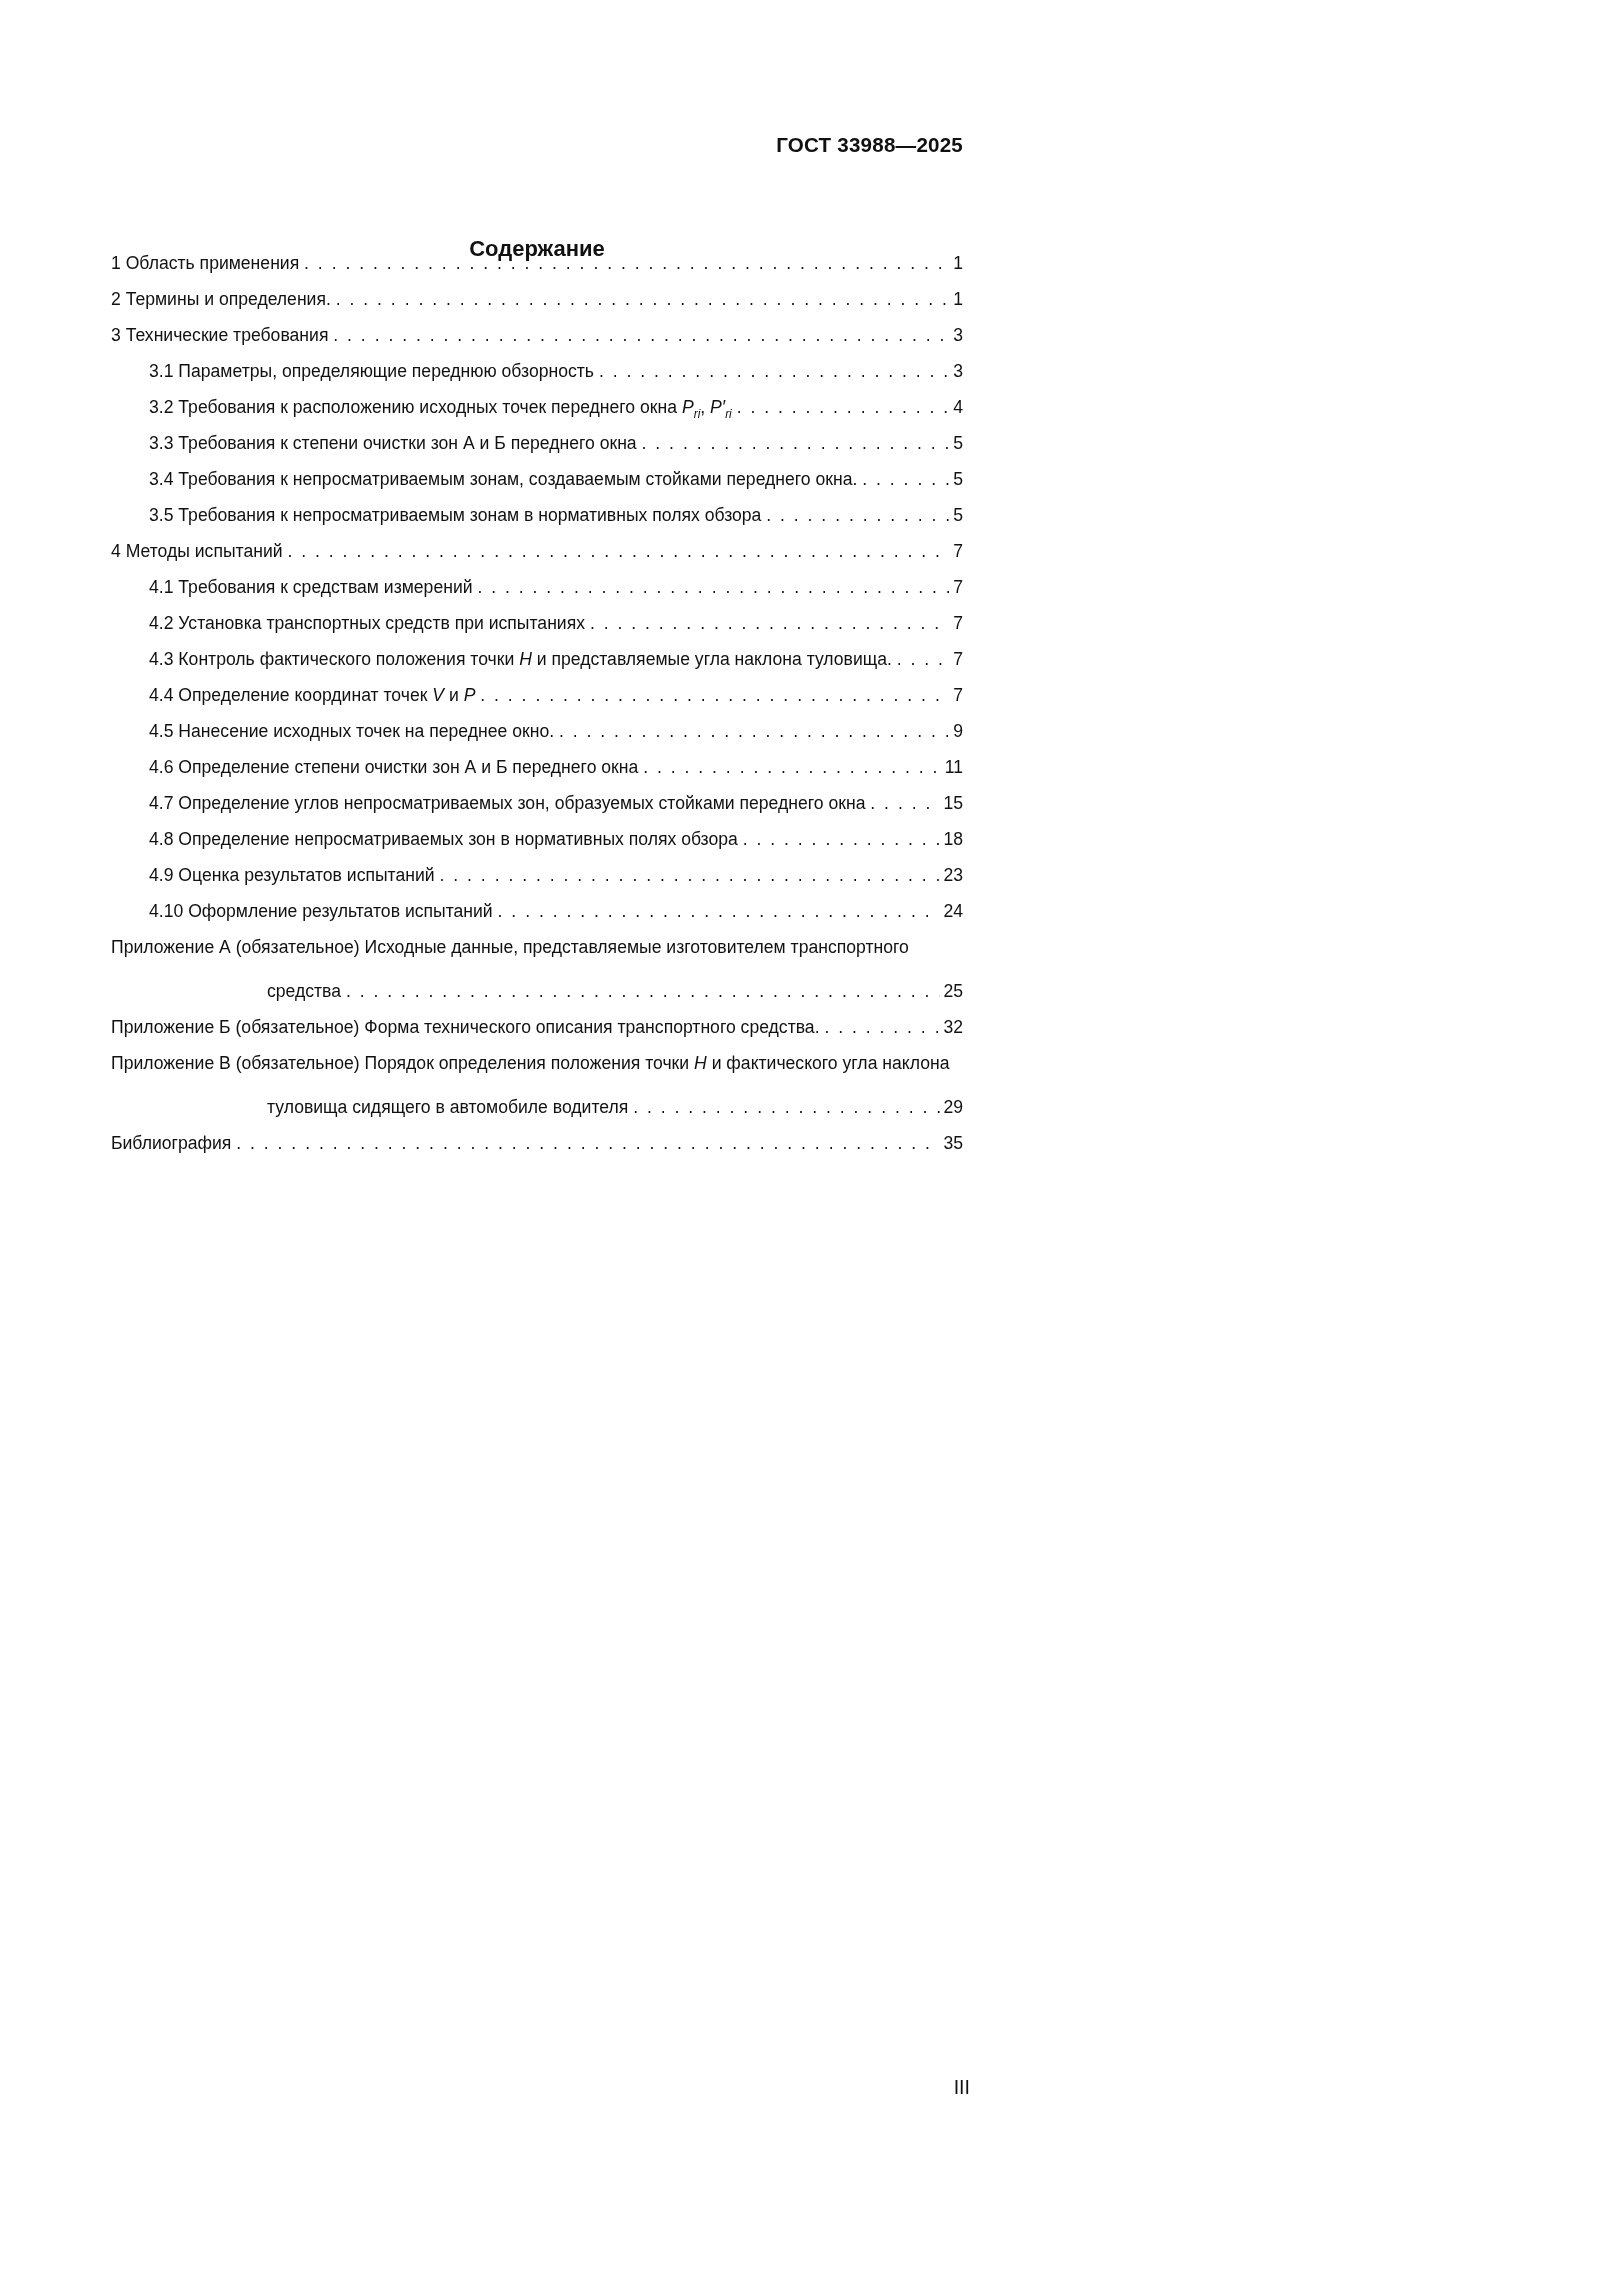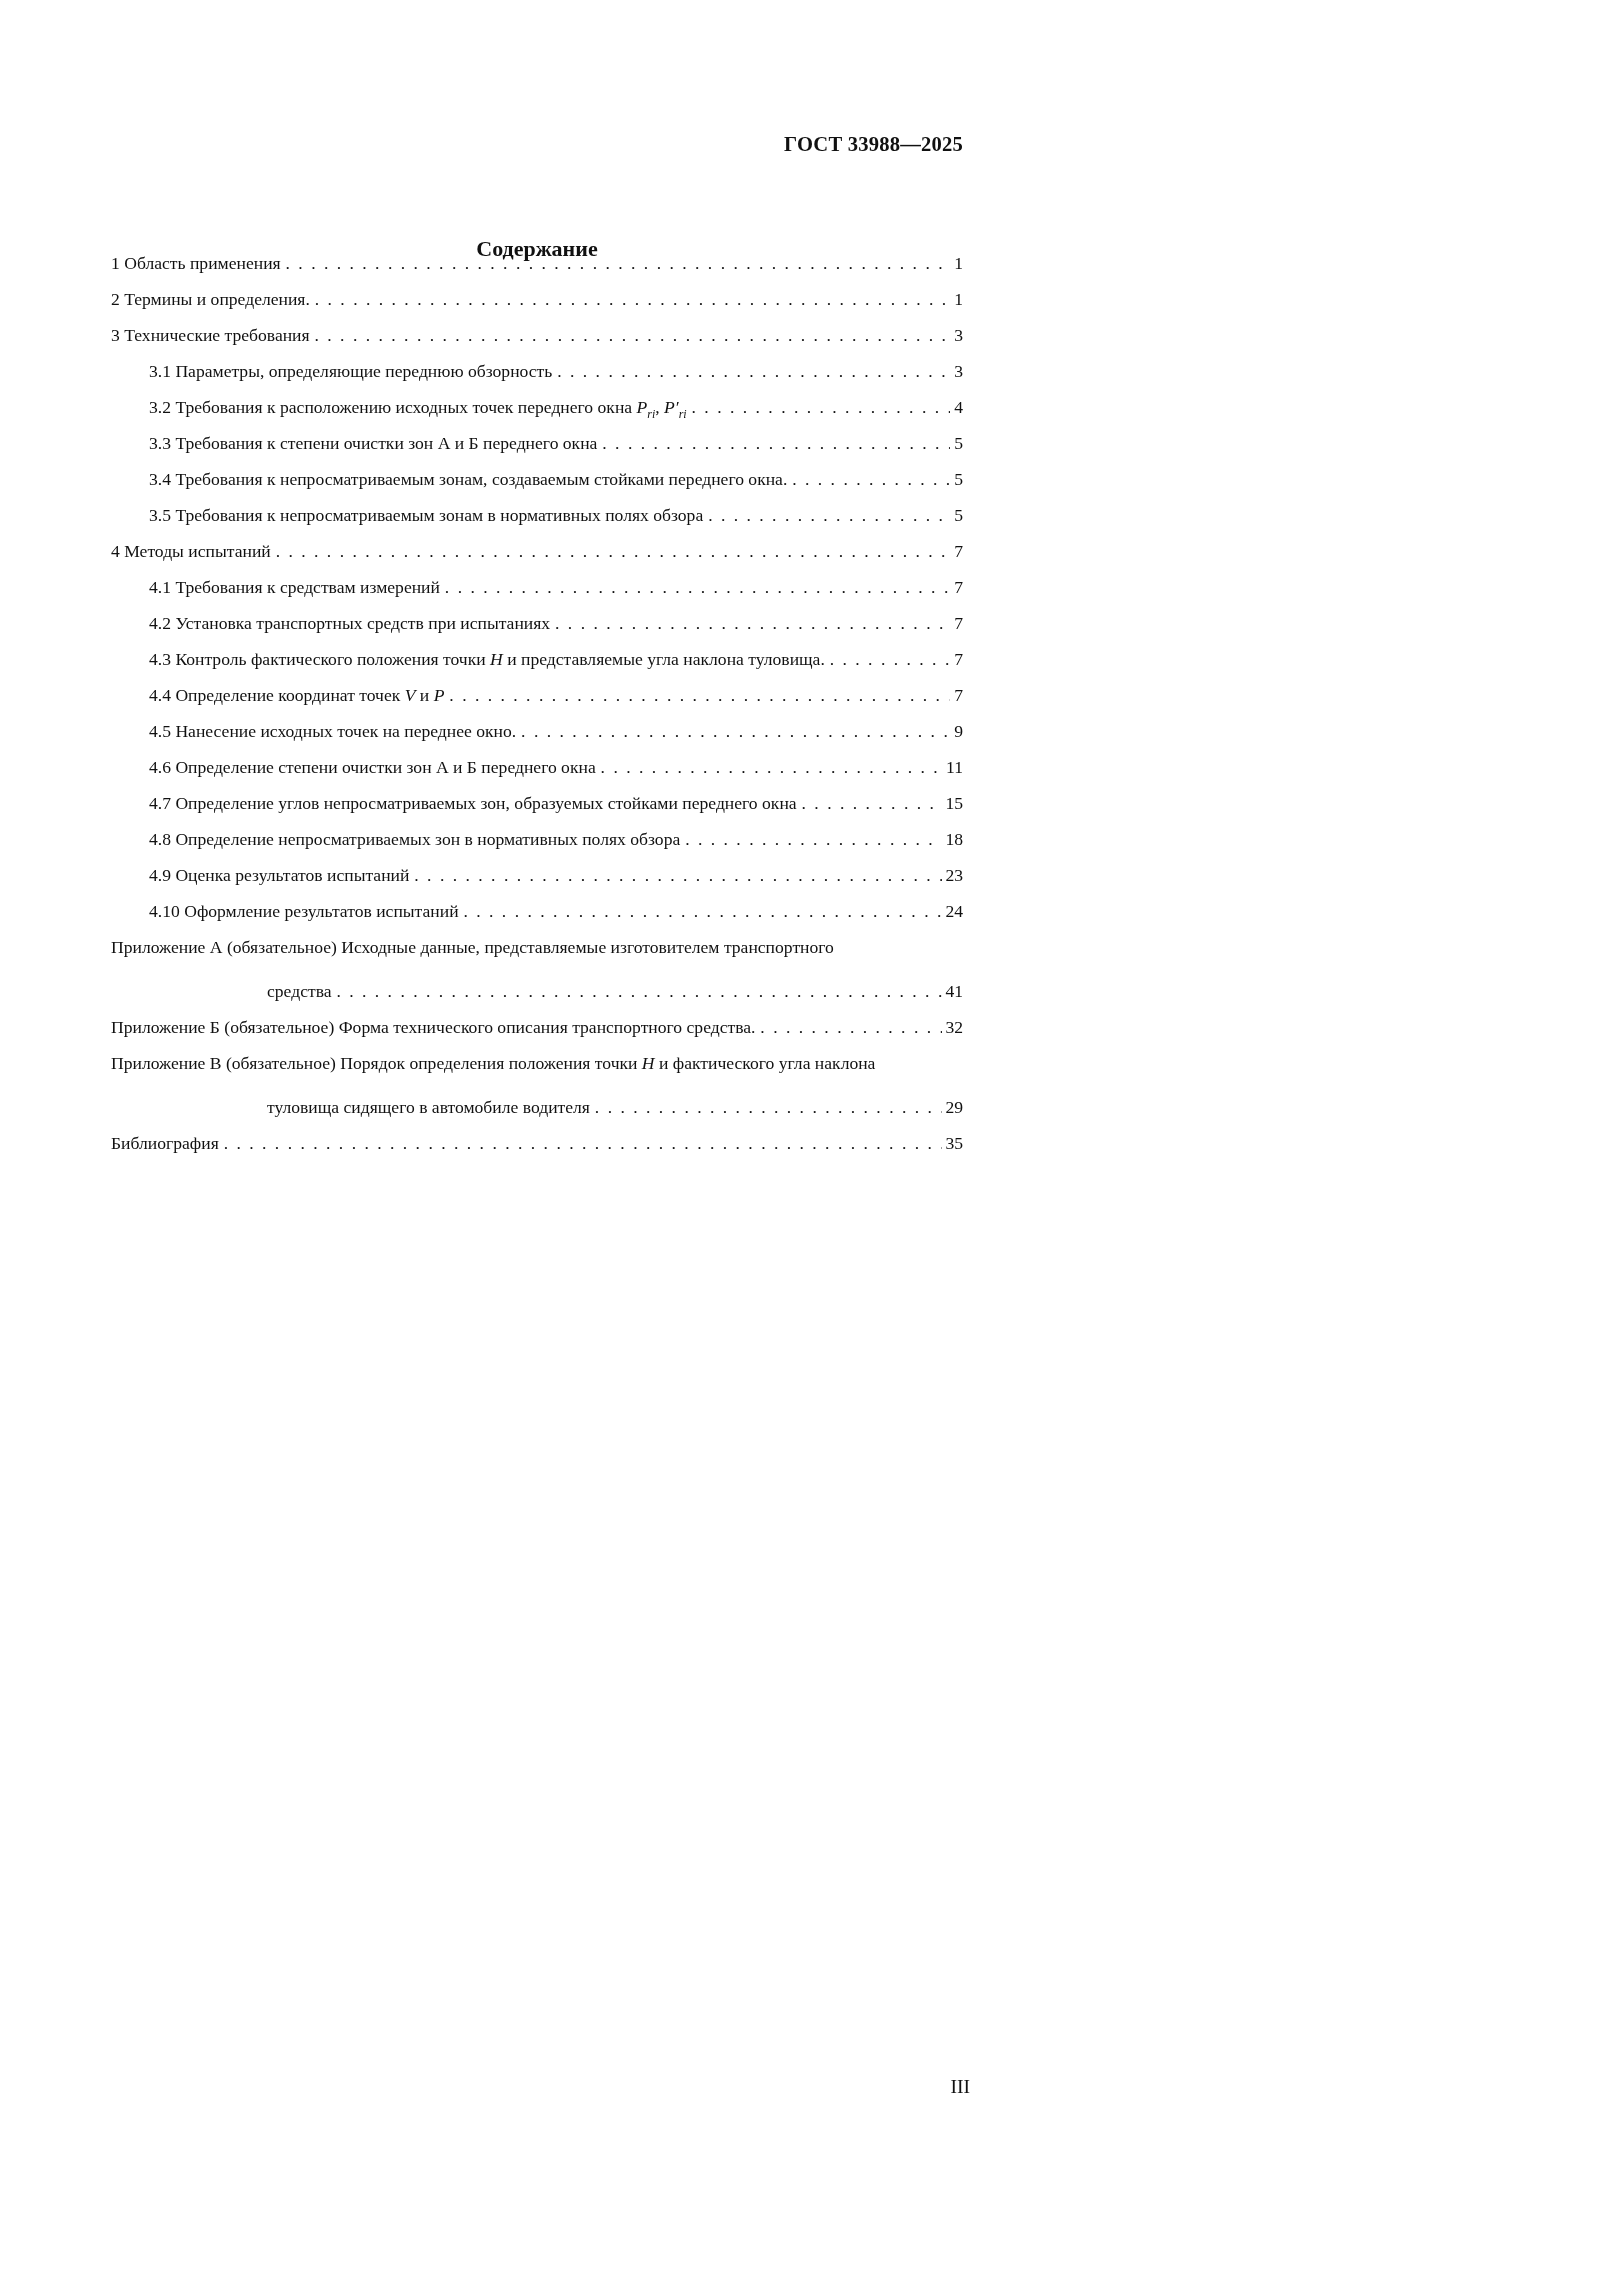--- a/index.html
+++ b/index.html
@@ -6,21 +6,21 @@
     margin: 0;
     padding: 0;
     background: #ffffff;
   }
   .page {
     position: relative;
     width: 1621px;
     height: 2293px;
     background: #ffffff;
     color: #111111;
-    font-family: Liberation Serif, serif;
+    font-family: Liberation Sans, sans-serif;
     overflow: hidden;
     border-radius: 16px;
   }
   .doc-header {
     position: absolute;
     top: 133px;
     left: 111px;
     width: 852px;
     text-align: right;
     font-weight: bold;
@@ -228,21 +228,21 @@
           <span class="toc-text"><span>4.10 Оформление результатов испытаний</span></span>
           <span class="leader"></span>
           <span class="toc-page">24</span>
         </div>
       </div>
       <div class="toc-entry">
         <div class="toc-pre"><span>Приложение А (обязательное) Исходные данные, представляемые изготовителем транспортного</span></div>
         <div class="toc-row hang">
           <span class="toc-text"><span>средства</span></span>
           <span class="leader"></span>
-          <span class="toc-page">41</span>
+          <span class="toc-page">25</span>
         </div>
       </div>
       <div class="toc-entry">
         <div class="toc-row">
           <span class="toc-text"><span>Приложение Б (обязательное) Форма технического описания транспортного средства.</span></span>
           <span class="leader"></span>
           <span class="toc-page">32</span>
         </div>
       </div>
       <div class="toc-entry">

